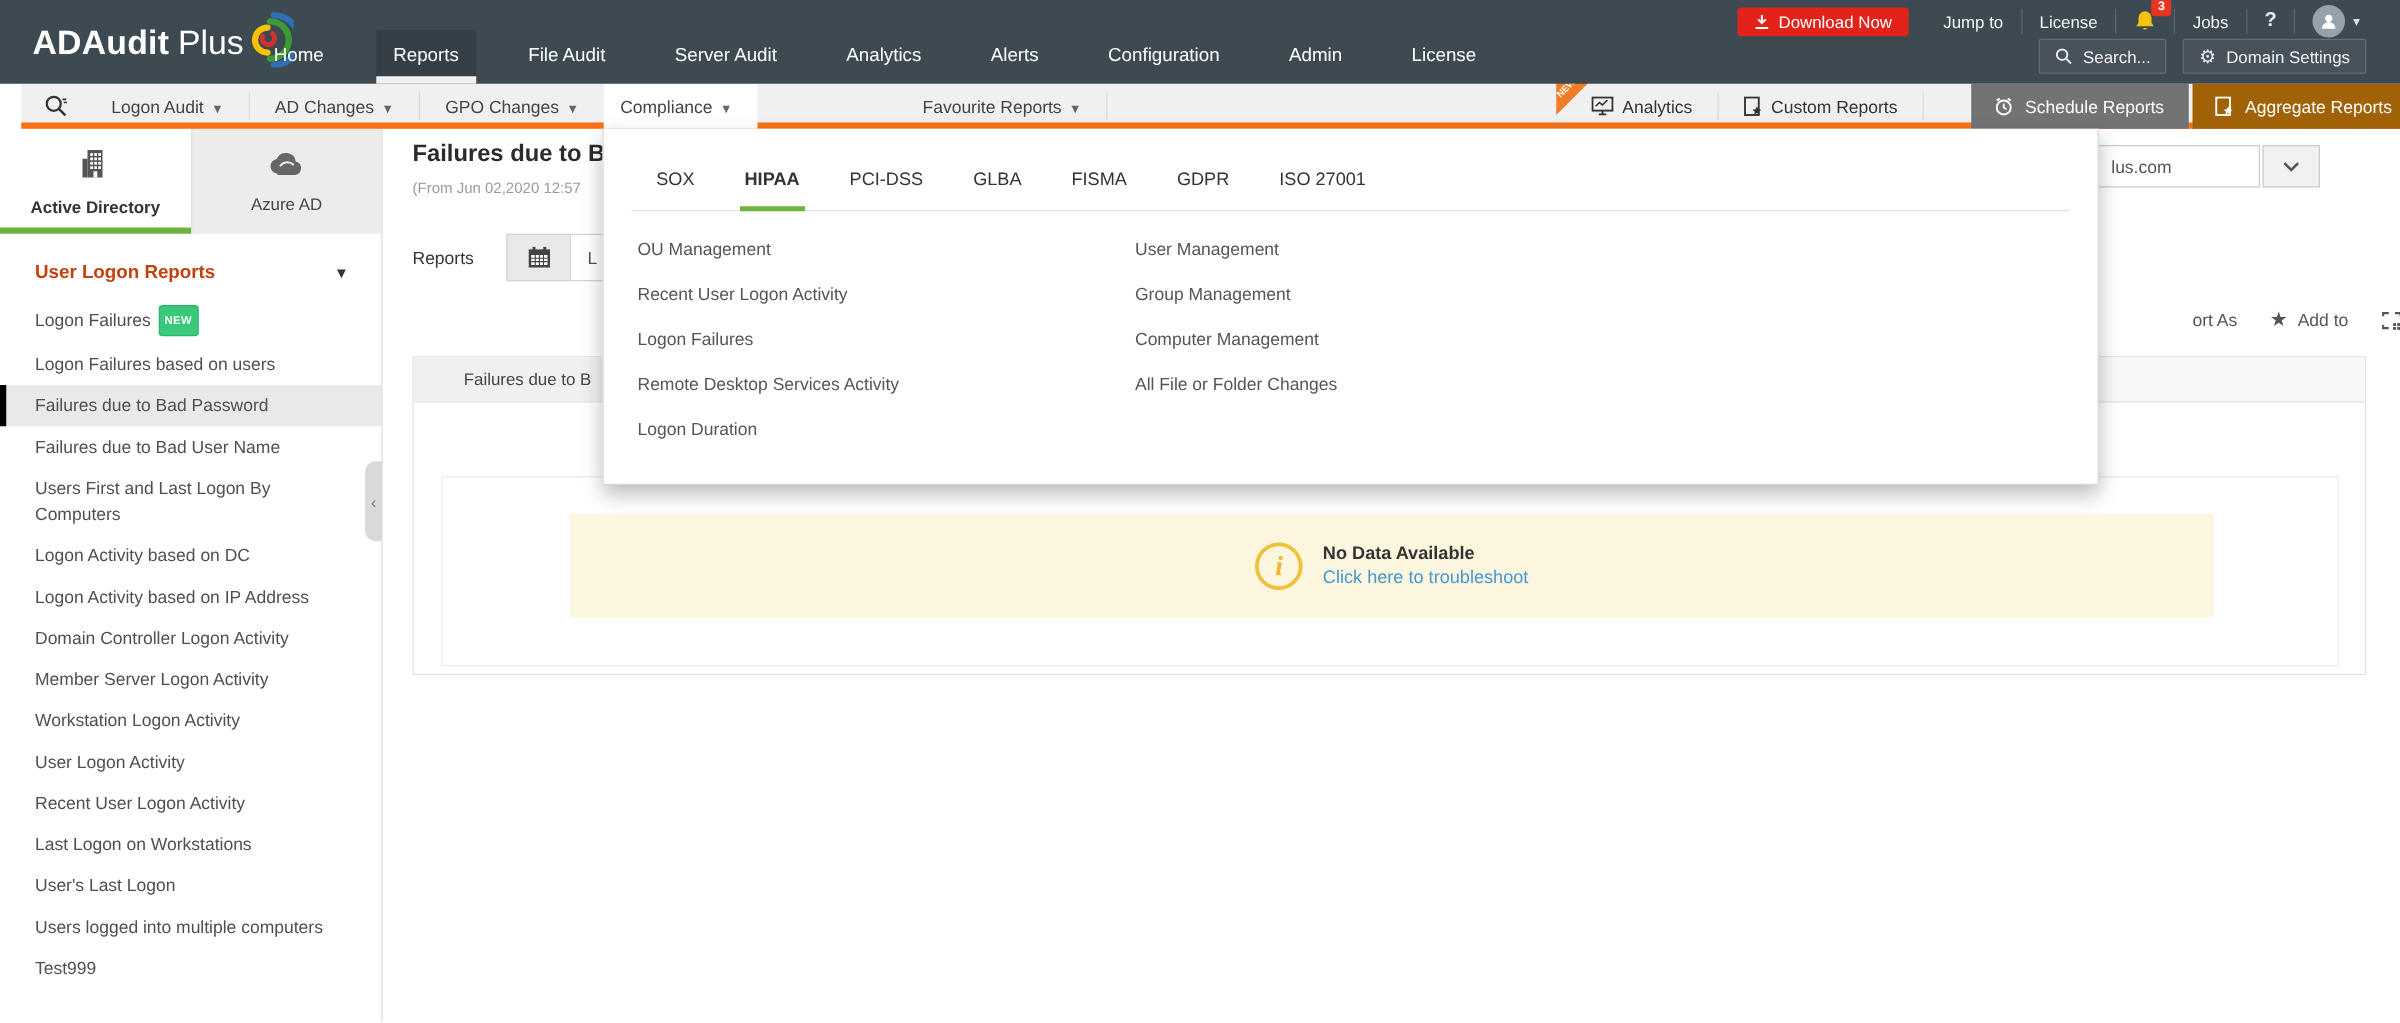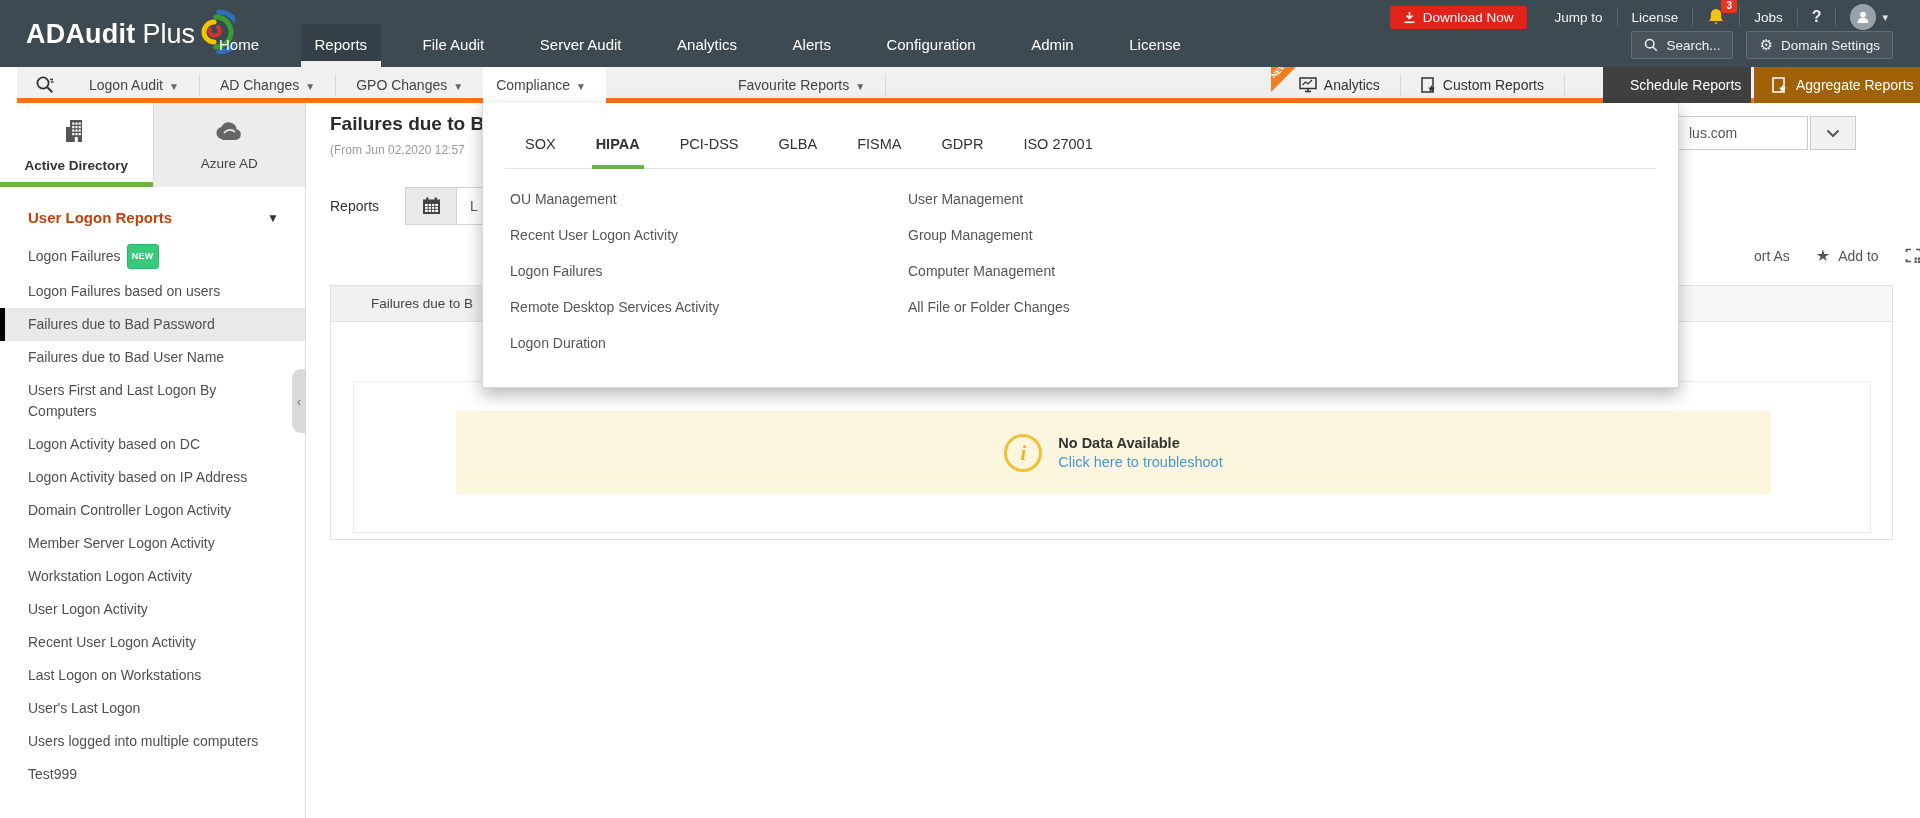--- a/index.html
+++ b/index.html
@@ -38,21 +38,21 @@
   .tb-menu .caret2 { color:#666; font-size:10px; margin-left:6px; }
   .tb-menu.active { background:#ffffff;padding-left:13px; }
   .tb-sep { width:1px; height:22px; background:#d9d9d9; }
   .tb-fav { margin-left:112px; }
   .tb-right { position:absolute; right:0; top:0; height:36px; display:flex; align-items:center; }
   .tb-block { display:flex; align-items:center; gap:7px; font-size:14px; color:#333; padding:0 20px; cursor:pointer; height:36px; white-space:nowrap; }
   .analytics-block { position:relative; padding-left:30px; }
   .ribbon { position:absolute; left:2px; top:-3px; width:0; height:0; border-top:28px solid #f07d23; border-right:28px solid transparent; }
   .ribbon span { position:absolute; top:-26px; left:-1px; transform:rotate(-45deg); color:#fff; font-size:7.5px; font-weight:700; }
   .btn-green, .btn-gray { display:flex; align-items:center; gap:9px; height:36px; padding:0 18px; font-size:14px; color:#fff; cursor:pointer; white-space:nowrap; }
-  .btn-green { background:#404040; width:148px;justify-content:space-between; }
+  .btn-green { background:#737373; width:174px; }
   .btn-gray  { background:#a16207; width:181px; margin-left:3px; margin-right:2px; }
 
   
   .sidebar { position:absolute; left:0; top:103px; width:306px; height:715px; background:#fff; border-right:1px solid #dcdcdc; z-index:10; }
   .side-tabs { display:flex; height:84px; }
   .side-tab { width:153px; display:flex; flex-direction:column; align-items:center; justify-content:center; gap:14px; cursor:pointer; position:relative; }
   .side-tab .lbl { font-size:13.5px; color:#333; font-weight:700; }
   .side-tab.inactive { background:#ececec; border-left:1px solid #ddd; }
   .side-tab.inactive .lbl { font-weight:400; color:#444; }
   .side-tab.active::after { content:""; position:absolute; left:0; right:0; bottom:0; height:5px; background:#6cb33f; }

